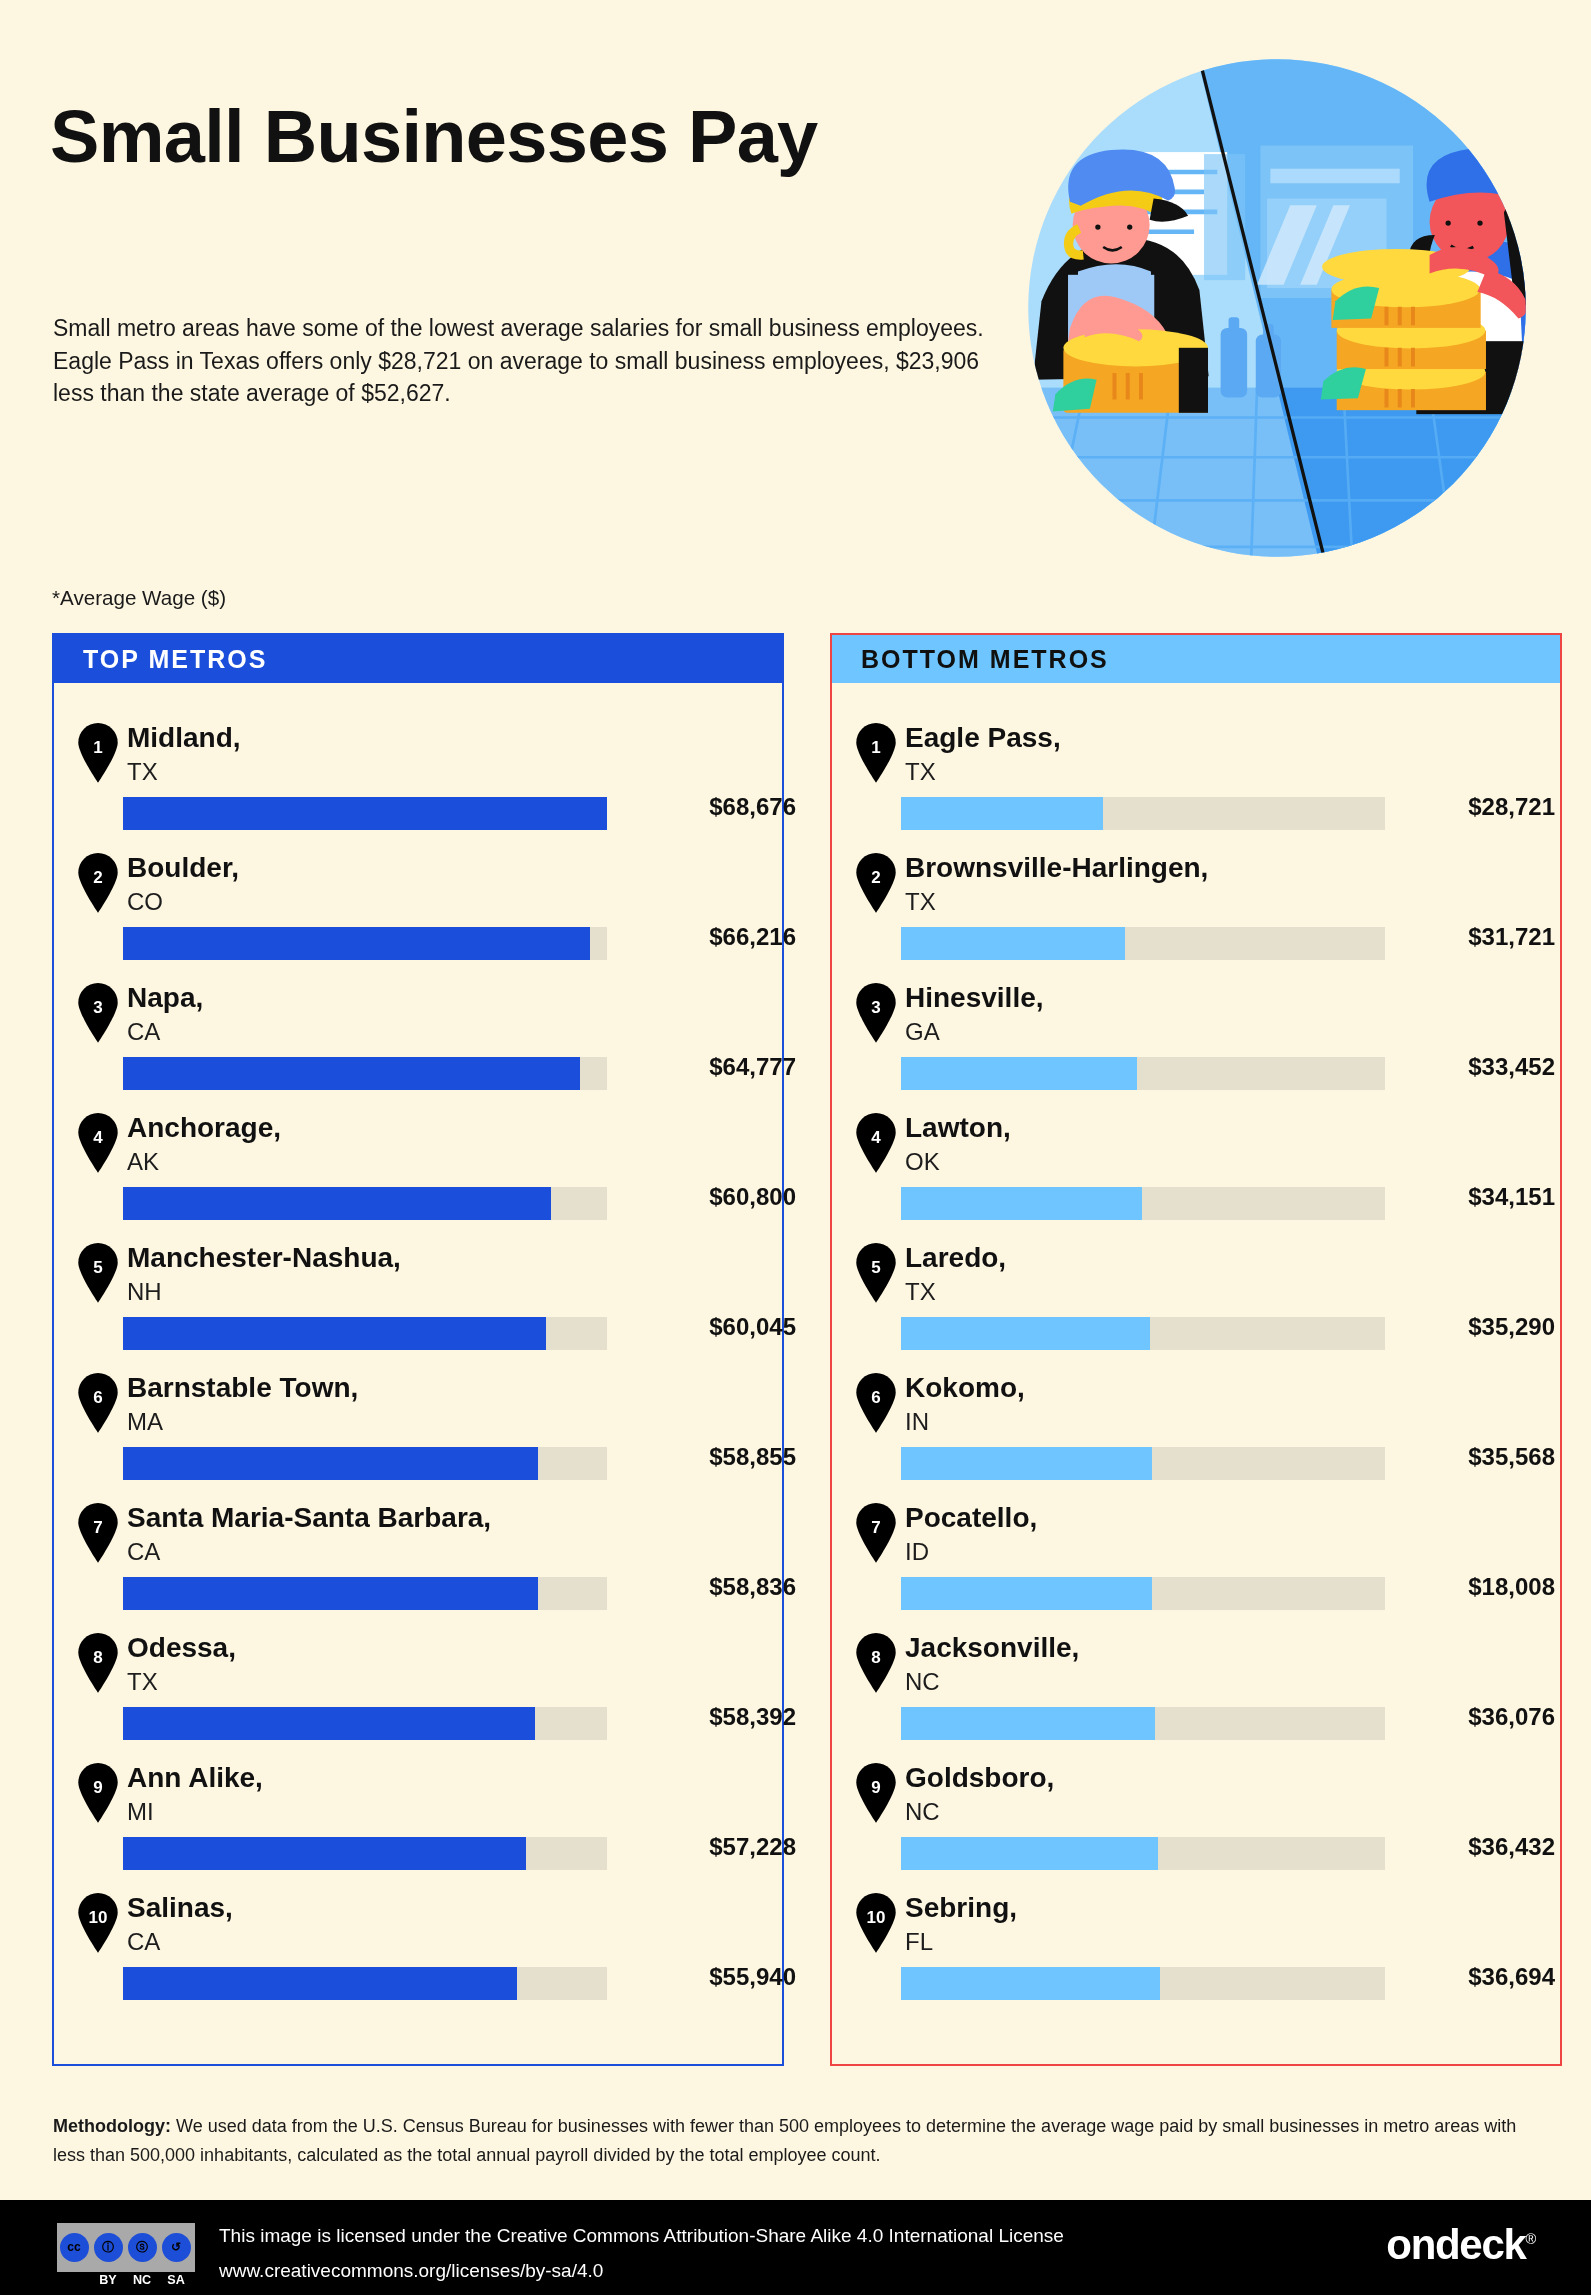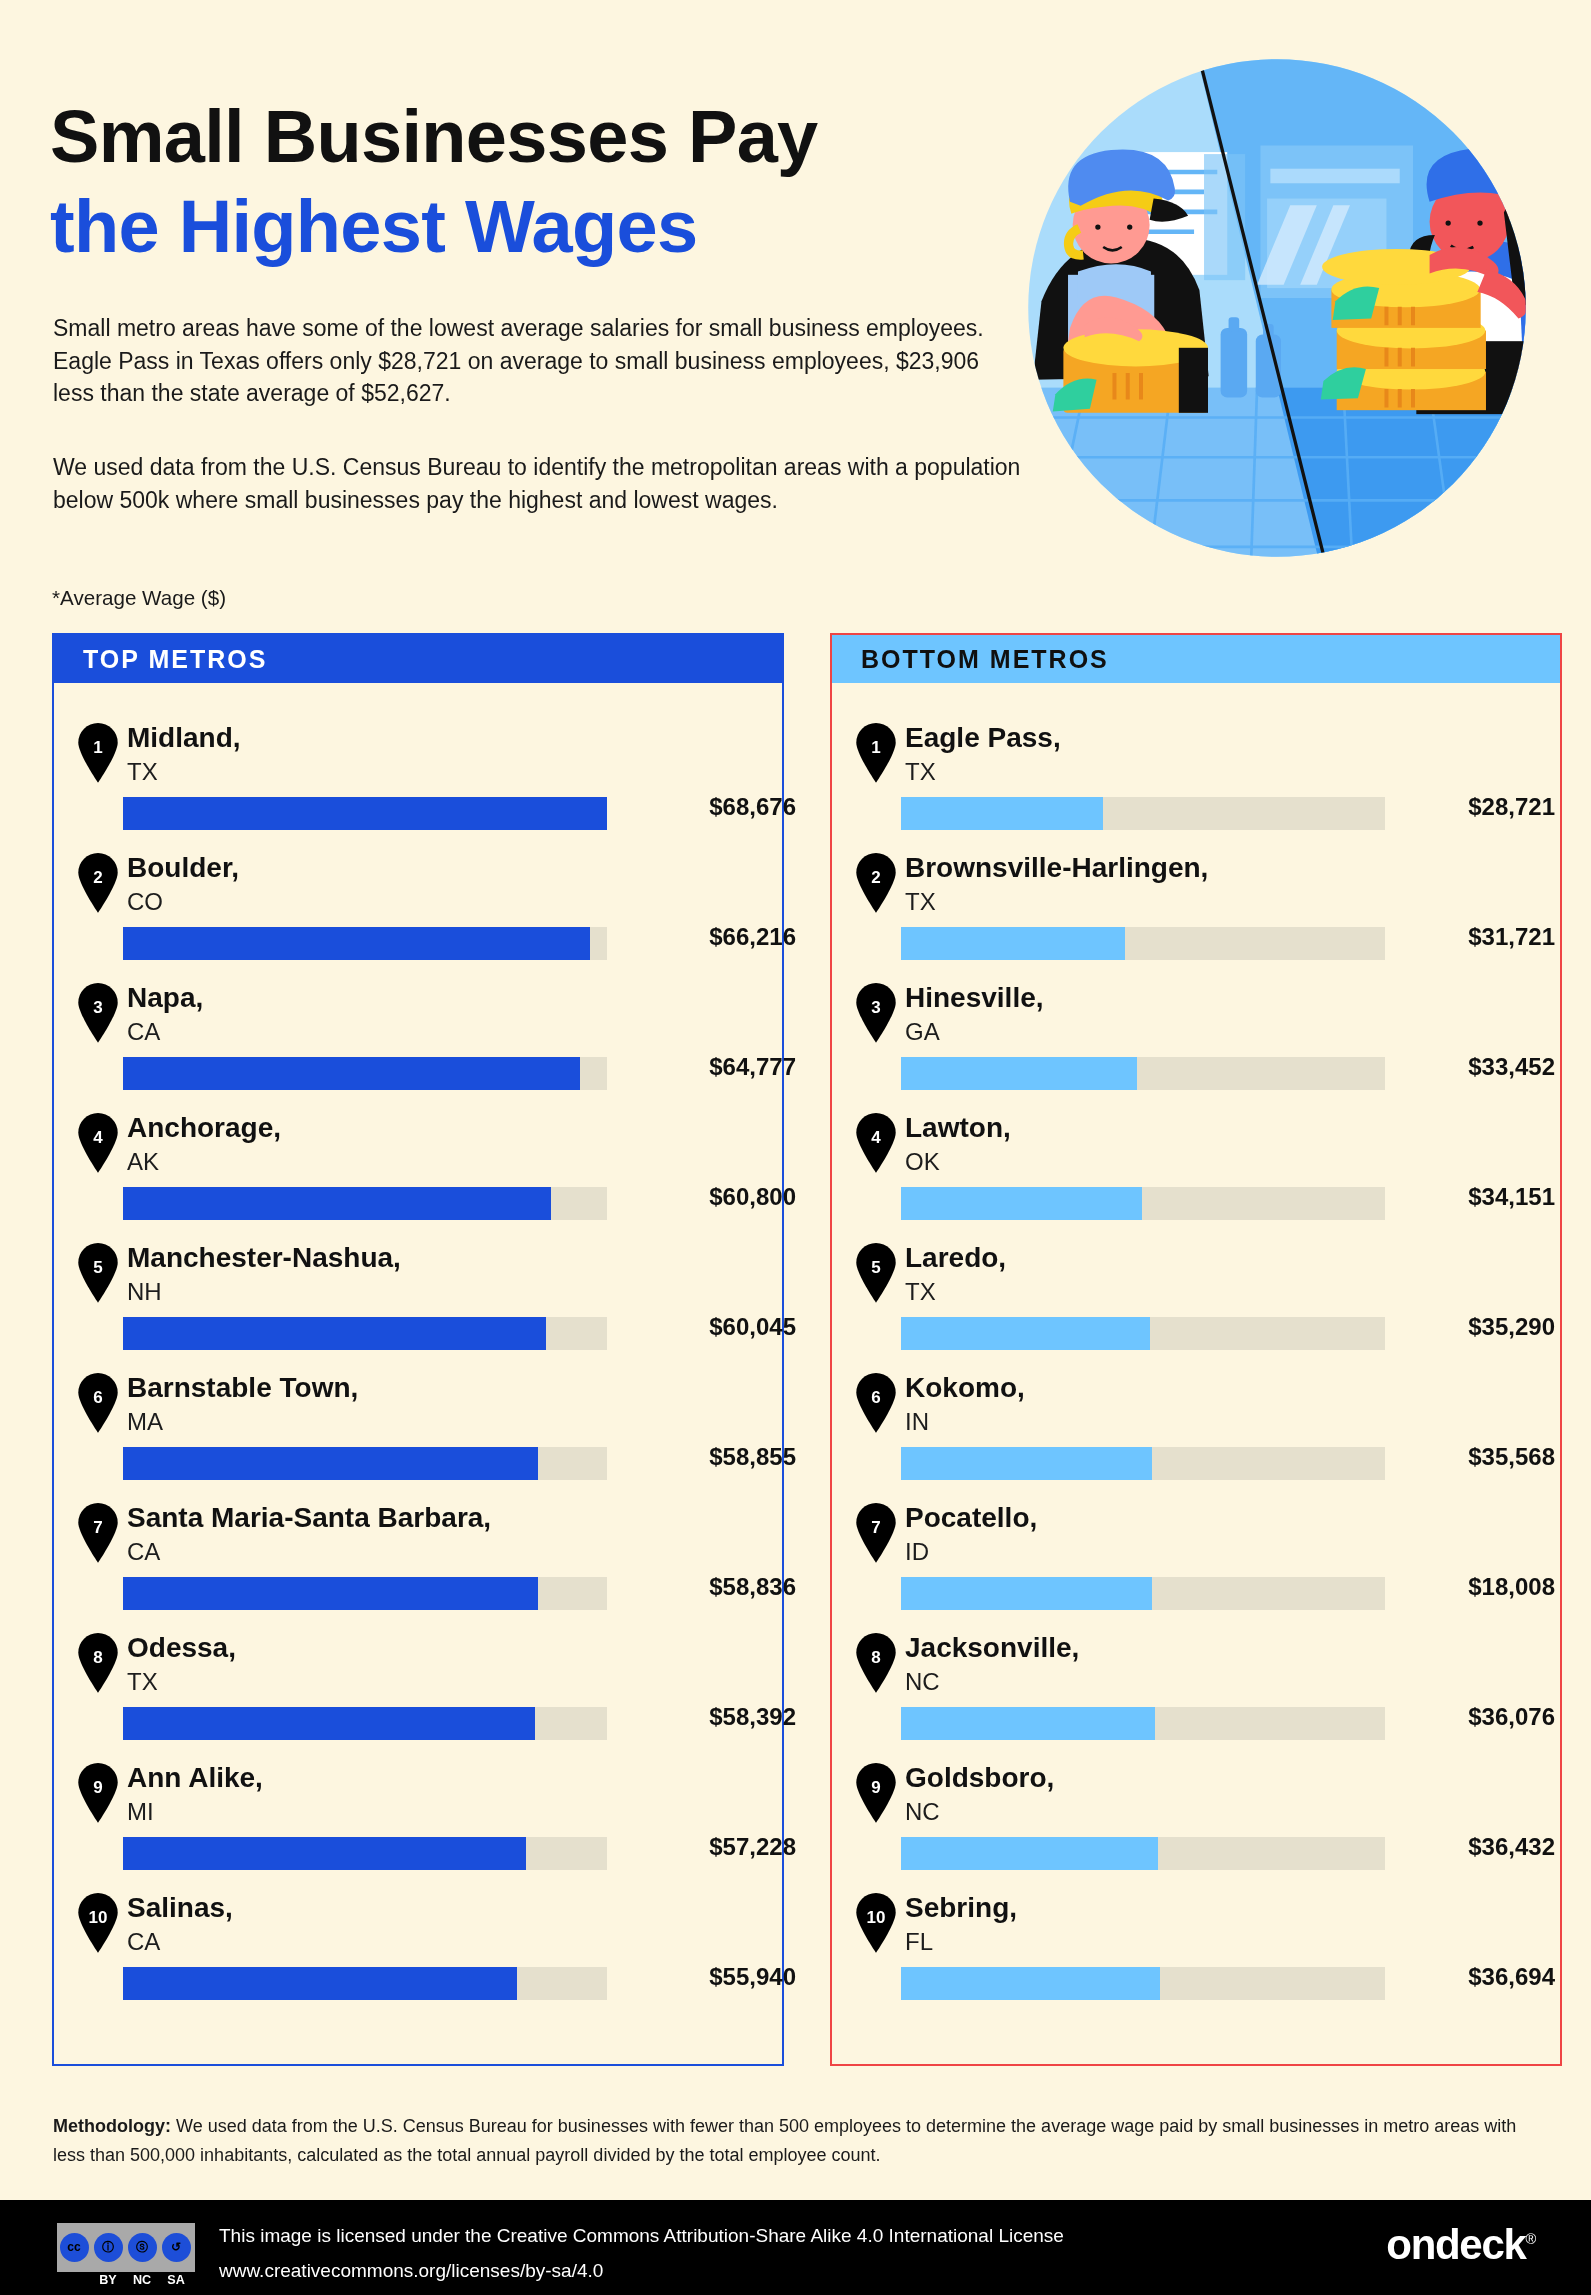--- a/index.html
+++ b/index.html
@@ -116,23 +116,21 @@
     position: absolute; right: 57px; top: 21px; color: #fff;
     font-size: 42px; font-weight: 800; letter-spacing: -1.3px;
   }
   .brand sup { font-size: 14.6px; vertical-align: super; font-weight: 400; }
 </style>
 </head>
 <body>
 
 <div class="header">
   <div class="title1">Small Businesses Pay</div>
-  <div class="title2">the Highest Wages</div>
   <div class="para p1">Small metro areas have some of the lowest average salaries for small business employees. Eagle Pass in Texas offers only $28,721 on average to small business employees, $23,906 less than the state average of $52,627.</div>
-  <div class="para p2">We used data from the U.S. Census Bureau to identify the metropolitan areas with a population below 500k where small businesses pay the highest and lowest wages.</div>
   <div class="legend-note">*Average Wage ($)</div>
 
   <div class="illo">
     <svg width="544" height="544" viewBox="0 0 820 820">
       <defs>
         <clipPath id="circClip">
             <circle cx="410" cy="410" r="375"></circle>
           </clipPath>
         <clipPath id="leftHalf">
             <polygon points="0,0 282,0 480,820 0,820"></polygon>

